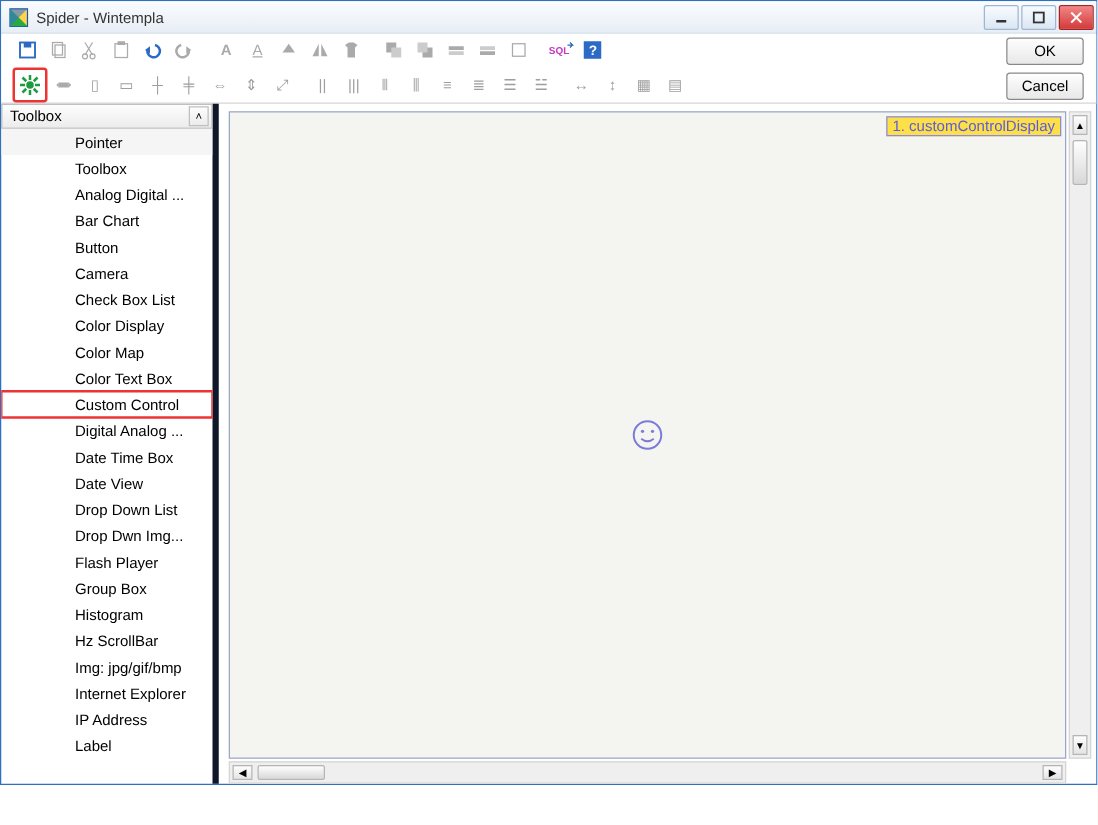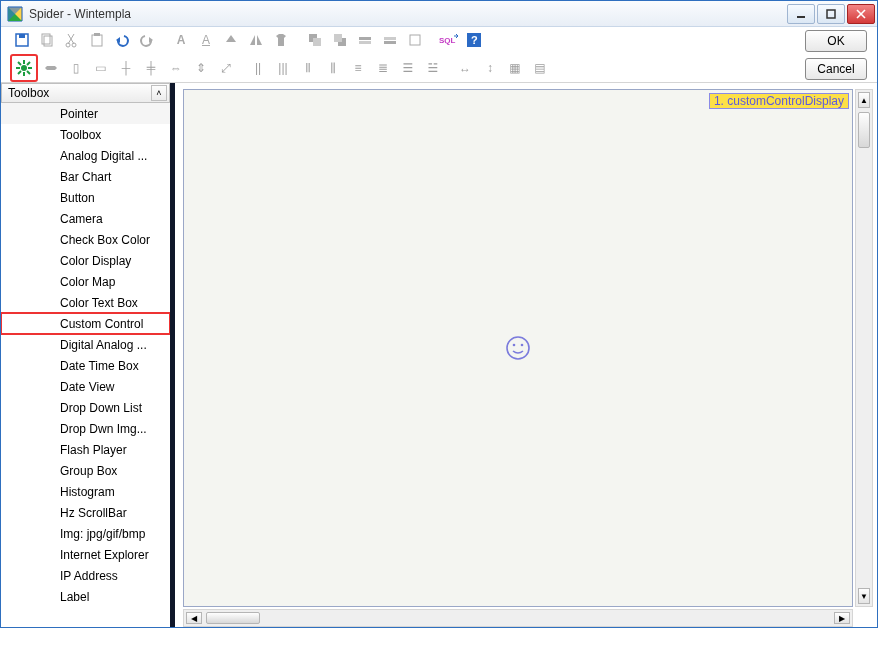--- a/index.html
+++ b/index.html
@@ -307,21 +307,21 @@
           <div class="tbitem">
             <span class="ico">
               <svg width="16" height="16">
                 <rect x="1" y="2" width="5" height="5" fill="#fff" stroke="#393"></rect>
                 <path d="M2 4 L3 6 L5 3" stroke="#2a2" fill="none"></path>
                 <rect x="1" y="9" width="5" height="5" fill="#fff" stroke="#393"></rect>
                 <line x1="8" y1="4" x2="15" y2="4" stroke="#888"></line>
                 <line x1="8" y1="11" x2="15" y2="11" stroke="#888"></line>
               </svg>
             </span>
-            <span class="lbl">Check Box Color</span>
+            <span class="lbl">Check Box List</span>
           </div>
           <div class="tbitem">
             <span class="ico">
               <svg width="16" height="16">
                 <rect x="1" y="3" width="14" height="10" fill="#1a1"></rect>
                 <text x="2" y="11" font-size="7" fill="#ff5" font-weight="bold">ab</text>
               </svg>
             </span>
             <span class="lbl">Color Display</span>
           </div>

